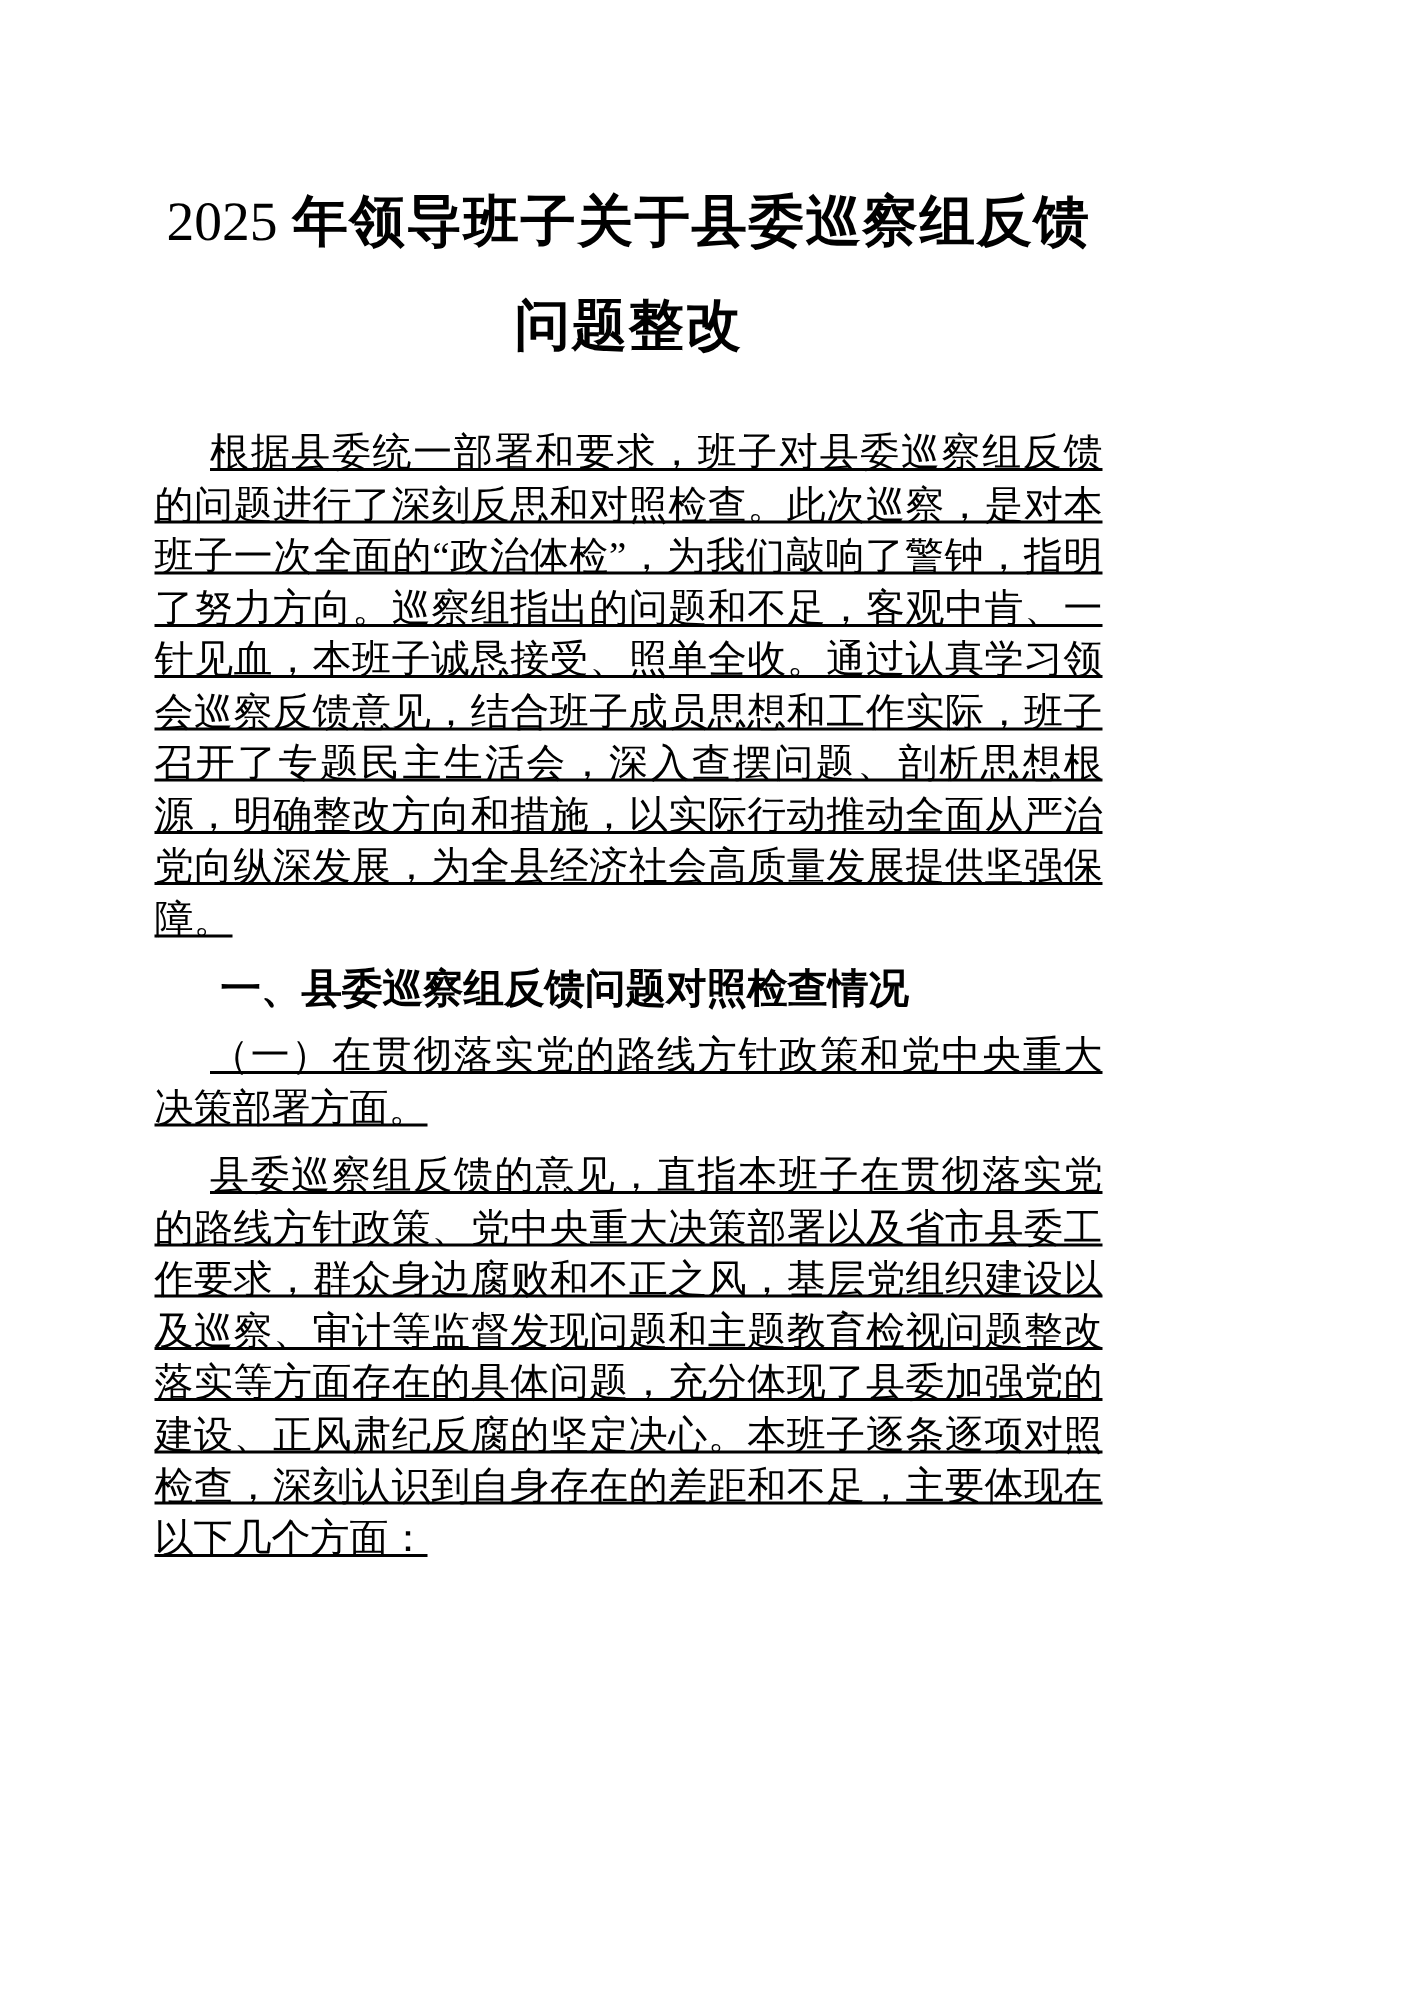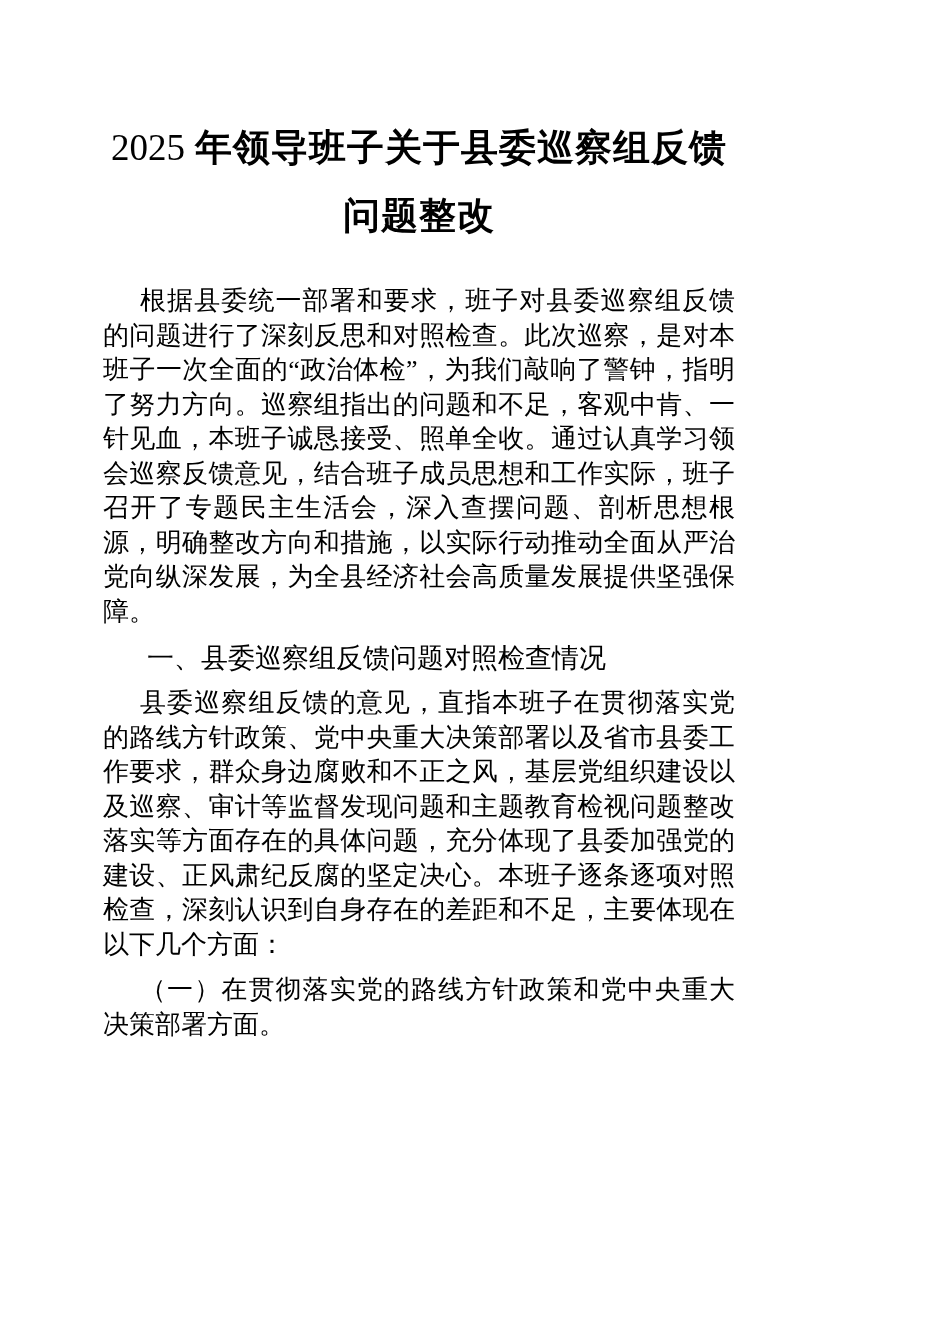--- a/index.html
+++ b/index.html
@@ -33,24 +33,25 @@
     letter-spacing: 0;
     margin-right: 10px;
   }
   .body-para {
     font-size: 26px;
     line-height: 34.5px;
     text-align: justify;
     text-indent: 37px;
     word-break: break-all;
     margin: 0 0 11px 0;
+    text-decoration: underline;
   }
   .section-heading {
     font-family: "Liberation Sans", "DejaVu Sans", sans-serif;
-    font-weight: normal;
+    font-weight: bold;
     font-size: 27px;
     line-height: 36px;
     text-indent: 44px;
     margin: 4px 0 10px 0;
     word-break: break-all;
   }
   .subsection-heading {
     
     font-weight: 400;
   }
@@ -61,18 +62,18 @@
 <div class="page">
 
   <div class="doc-title">
     <div class="title-line"><span class="title-year">2025</span><span>年领导班子关于县委巡察组反馈问题整改</span></div>
   </div>
 
   <p class="body-para">根据县委统一部署和要求，班子对县委巡察组反馈的问题进行了深刻反思和对照检查。此次巡察，是对本班子一次全面的“政治体检”，为我们敲响了警钟，指明了努力方向。巡察组指出的问题和不足，客观中肯、一针见血，本班子诚恳接受、照单全收。通过认真学习领会巡察反馈意见，结合班子成员思想和工作实际，班子召开了专题民主生活会，深入查摆问题、剖析思想根源，明确整改方向和措施，以实际行动推动全面从严治党向纵深发展，为全县经济社会高质量发展提供坚强保障。</p>
 
   <h2 class="section-heading">一、县委巡察组反馈问题对照检查情况</h2>
 
+  <p class="body-para subsection-heading">（一）在贯彻落实党的路线方针政策和党中央重大决策部署方面。</p>
+
   <p class="body-para">县委巡察组反馈的意见，直指本班子在贯彻落实党的路线方针政策、党中央重大决策部署以及省市县委工作要求，群众身边腐败和不正之风，基层党组织建设以及巡察、审计等监督发现问题和主题教育检视问题整改落实等方面存在的具体问题，充分体现了县委加强党的建设、正风肃纪反腐的坚定决心。本班子逐条逐项对照检查，深刻认识到自身存在的差距和不足，主要体现在以下几个方面：</p>
-
-  <p class="body-para subsection-heading">（一）在贯彻落实党的路线方针政策和党中央重大决策部署方面。</p>
 
 
 </div>
 
 </body></html>

